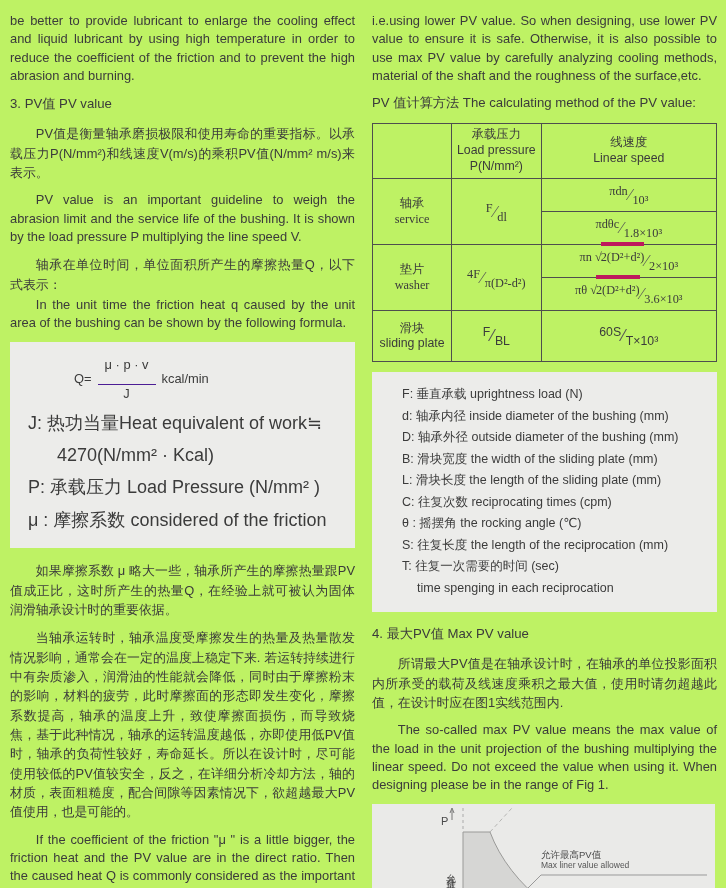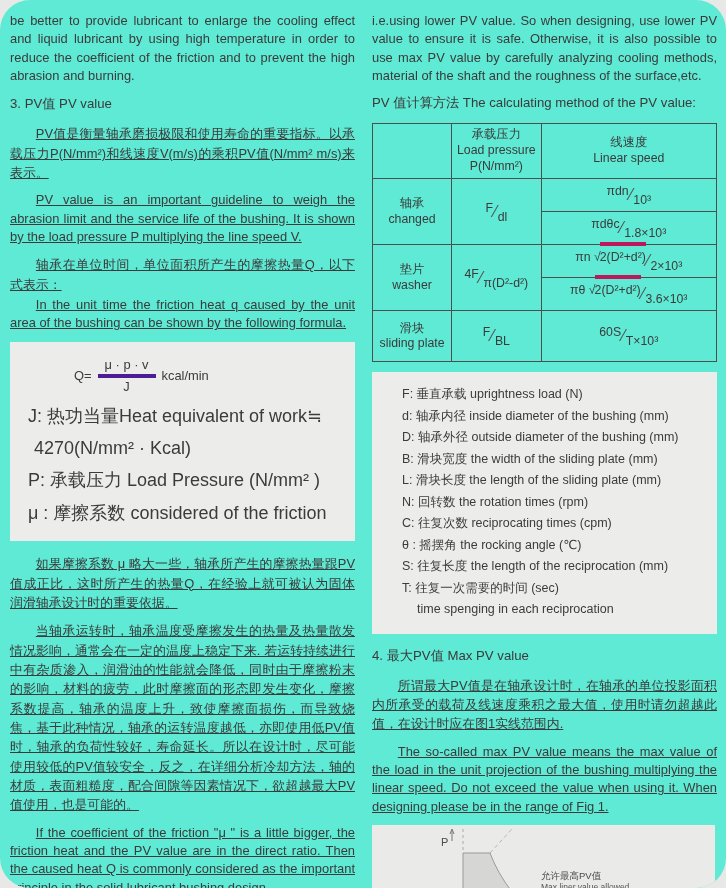--- a/index.html
+++ b/index.html
@@ -1,58 +1,58 @@
 <!DOCTYPE html>
 <html><head>
 <meta charset="utf-8">
 <style>
   html,body { margin:0; padding:0; }
   body { background:#e8e8e6; font-family:"Liberation Sans","DejaVu Sans",sans-serif; }
   .page {
-    position:relative; width:726px; height:888px; background:#5eead4;
-    color:#3b3b3b; overflow:hidden; font-size:12.9px;border-radius:30px;
+    position:relative; width:726px; height:888px; background:#bef264;
+    color:#3b3b3b; overflow:hidden; font-size:12.9px;
   }
   .col { position:absolute; top:12px; }
   .col-left  { left:10px;  width:345px; }
   .col-right { left:372px; width:345px; }
   p { margin:0 0 9px; line-height:1.42; text-align:justify; }
-  .indent { text-indent:2em;text-decoration:underline; }
+  .indent { text-indent:2em; }
   .zh { line-height:1.5; }
   h3 { font-size:13.2px; font-weight:normal; margin:10px 0 11px; }
 
   
   .gbox { background:#ececea; margin:4px 0 13px; }
   .formula-box { padding:13px 14px 12px 18px; }
   .fb-line { line-height:1.8; font-size:18px; }
-  .fb-line.cont { margin-left:6px; }
+  .fb-line.cont { margin-left:29px; }
   .qline { display:flex; align-items:center; margin:2px 0 6px 46px; }
   .qeq { margin-right:6px; }
   .vfrac { display:inline-block; text-align:center; vertical-align:middle; margin:0 6px 0 0; }
-  .vfrac .vtop { display:block; border-bottom:4px solid #4c1d95; padding:0 7px 2px; }
+  .vfrac .vtop { display:block; border-bottom:1px solid #4c1d95; padding:0 7px 12px; }
   .vfrac .vbot { display:block; padding-top:1px; }
 
   .defs-box { padding:12px 10px 13px 30px; }
   .def-line { line-height:1.72; font-size:12.5px; white-space:nowrap; }
   .def-line.cont { margin-left:15px; }
 
   
   table.pv { width:100%; border-collapse:collapse; margin:2px 0 10px; }
   table.pv td {
     border:1px solid #4e4e4e; text-align:center; vertical-align:middle;
     font-size:12.3px; padding:3px 2px; line-height:1.25; color:#3b3b3b;
   }
   td.c1 { width:23%; } td.c2 { width:26%; } td.c3 { width:51%; }
   .hcell div { line-height:1.3; }
   .df { white-space:nowrap; display:inline-block; }
   .df .n  { position:relative; top:-5px; }
   .df .sl { font-size:16px; padding:0 1px; color:#555; }
   .df .d  { position:relative; top:4px; }
   .sqrt-sign { letter-spacing:-1px; }
   .sqrt-rad  { border-top:4px solid #be185d; padding-top:4px; }
-  tr.sp td { height:26px; }
+  tr.sp td { height:26px;font-family:Liberation Serif, serif; }
 
   
   .fig-box { position:relative; width:343px; height:210px; background:#eaeae8; margin-top:4px; }
   .fig-box svg { position:absolute; left:0; top:0; }
   .flabel { position:absolute; color:#4a4a4a; white-space:nowrap; }
   .fl-zh { font-size:9.5px; line-height:1.25; }
   .fl-en { font-size:8.5px; line-height:1.25; color:#555; }
   .p-label { left:69px; top:11px; font-size:11px; }
   .y-zh { left:72px; top:62px; writing-mode:vertical-rl; font-size:9.5px; letter-spacing:3.5px; color:#444; }
   .curve-label { left:169px; top:45px; }
@@ -105,21 +105,21 @@
           <div>P(N/mm²)</div>
         </td>
         <td class="c3 hcell">
           <div>线速度</div>
           <div>Linear speed</div>
         </td>
       </tr>
       <tr class="sp">
         <td rowspan="2">
           <div>轴承</div>
-          <div>changed</div>
+          <div>service</div>
         </td>
         <td rowspan="2">
           <span class="df"><span class="n">F</span><span class="sl">⁄</span><span class="d">dl</span></span>
         </td>
         <td>
           <span class="df"><span class="n">πdn</span><span class="sl">⁄</span><span class="d">10³</span></span>
         </td>
       </tr>
       <tr class="sp">
         <td>
@@ -157,21 +157,20 @@
       </tr>
     </tbody>
       </table>
 
     <div class="gbox defs-box">
       <div class="def-line">F: 垂直承载 uprightness load (N)</div>
       <div class="def-line">d: 轴承内径 inside diameter of the bushing (mm)</div>
       <div class="def-line">D: 轴承外径 outside diameter of the bushing (mm)</div>
       <div class="def-line">B: 滑块宽度 the width of the sliding plate (mm)</div>
       <div class="def-line">L: 滑块长度 the length of the sliding plate (mm)</div>
-      <div class="def-line">N: 回转数 the rotation times (rpm)</div>
       <div class="def-line">C: 往复次数 reciprocating times (cpm)</div>
       <div class="def-line">θ : 摇摆角 the rocking angle (℃)</div>
       <div class="def-line">S: 往复长度 the length of the reciprocation (mm)</div>
       <div class="def-line">T: 往复一次需要的时间 (sec)</div>
       <div class="def-line cont">time spenging in each reciprocation</div>
     </div>
 
     <h3>4. 最大PV值 Max PV value</h3>
     <p class="indent zh">所谓最大PV值是在轴承设计时，在轴承的单位投影面积内所承受的载荷及线速度乘积之最大值，使用时请勿超越此值，在设计时应在图1实线范围内.</p>
     <p class="indent">The so-called max PV value means the max value of the load in the unit projection of the bushing multiplying the linear speed. Do not exceed the value when using it. When designing please be in the range of Fig 1.</p>

